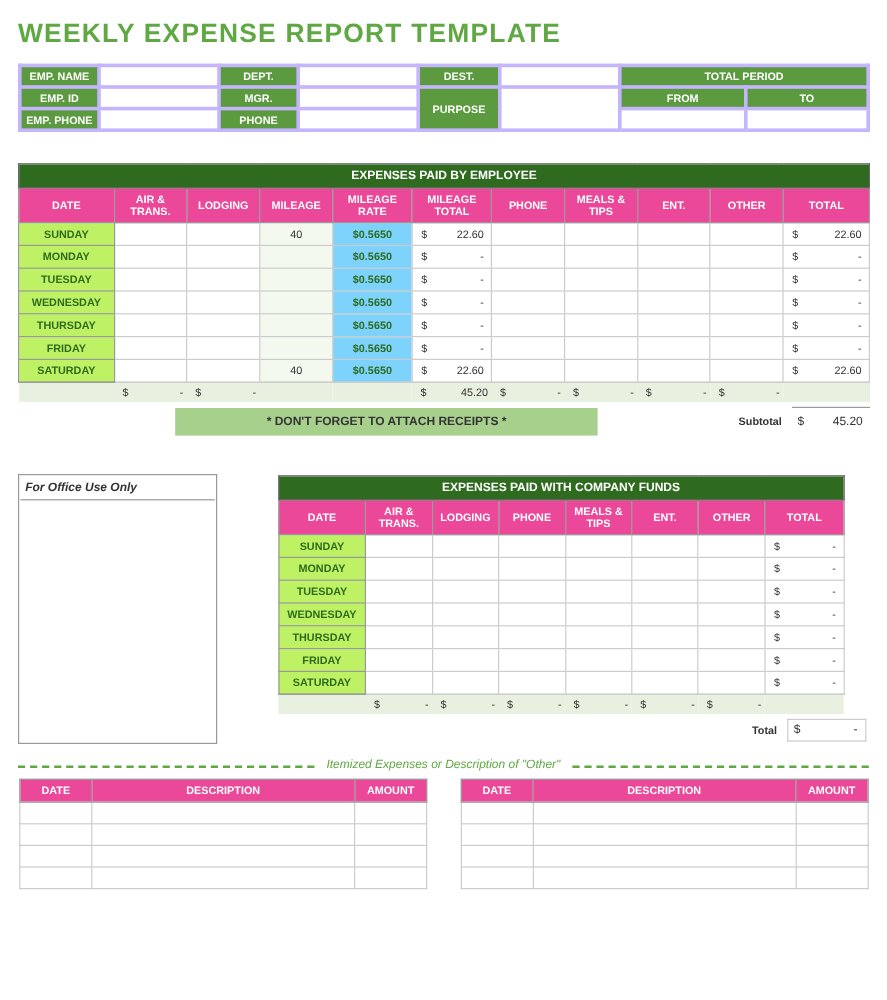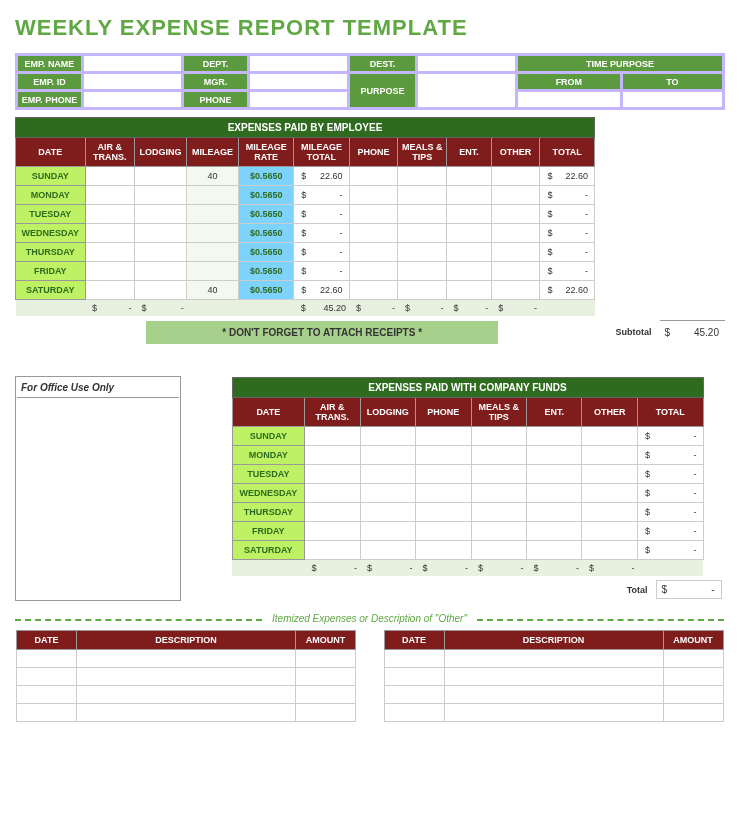--- a/index.html
+++ b/index.html
@@ -40,21 +40,21 @@
   .section-header {
     background: #2e6b1f;
     color: #fff;
     font-weight: bold;
     text-align: center;
     font-size: 10px;
     padding: 4px;
     border: 1px solid #666;
   }
   .col-header {
-    background: #7f1d1d;
+    background: #ec4899;
     color: #fff;
     font-weight: bold;
     text-align: center;
     font-size: 9px;
     padding: 4px 2px;
     border: 1px solid #999;
   }
   .row-label {
     background: #bef264;
     color: #2e6b1f;
@@ -70,21 +70,21 @@
     padding: 3px;
     font-size: 9px;
     height: 19px;
   }
   .cell.light { background: #f4f9f0; }
   .cell.rate { background: #7dd3fc; color: #2e6b1f; font-weight: bold; }
   .money { text-align: right; padding-right: 6px; }
   .money-left { float:left; padding-left:4px; }
   .totals-row td { background: #e8f0df; padding:3px; font-size:9px; }
   
-  .emp-table { width: 580px; margin-top: 7px; }
+  .emp-table { width: 710px; margin-top: 26px; }
   .reminder {
     background: #a8d08d;
     font-weight: bold;
     text-align: center;
     padding: 6px;
     font-size: 10px;
   }
   .summary-label { text-align:right; font-weight:bold; padding:4px 8px; font-size:9px; }
   
   .comp-table { width: 472px; }
@@ -127,21 +127,21 @@
 
 <table class="info-table">
   <tbody>
       <tr>
     <td class="info-label">EMP. NAME</td>
     <td class="info-value"></td>
     <td class="info-label">DEPT.</td>
     <td class="info-value"></td>
     <td class="info-label">DEST.</td>
     <td class="info-value" rowspan="1"></td>
-    <td class="time-header" colspan="2">TIME PURPOSE</td>
+    <td class="time-header" colspan="2">TOTAL PERIOD</td>
   </tr>
   <tr>
     <td class="info-label">EMP. ID</td>
     <td class="info-value"></td>
     <td class="info-label">MGR.</td>
     <td class="info-value"></td>
     <td class="info-label" rowspan="2">PURPOSE</td>
     <td class="info-value" rowspan="2"></td>
     <td class="info-label" style="width:50px">FROM</td>
     <td class="info-label" style="width:50px">TO</td>

